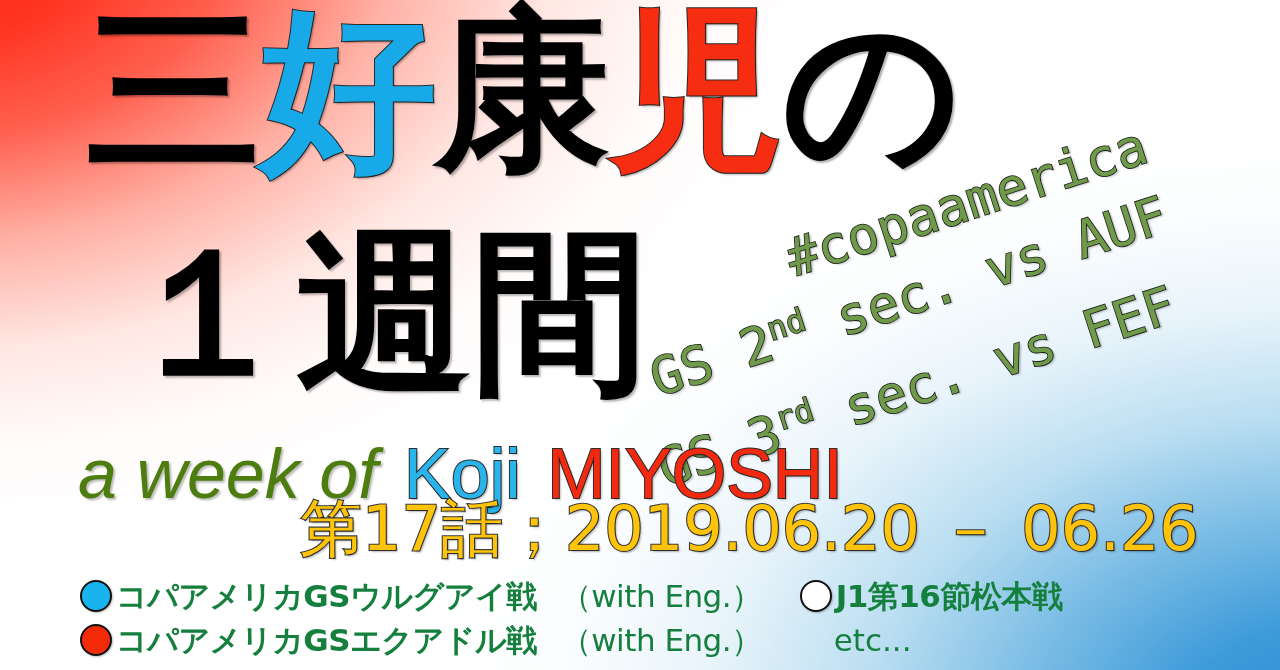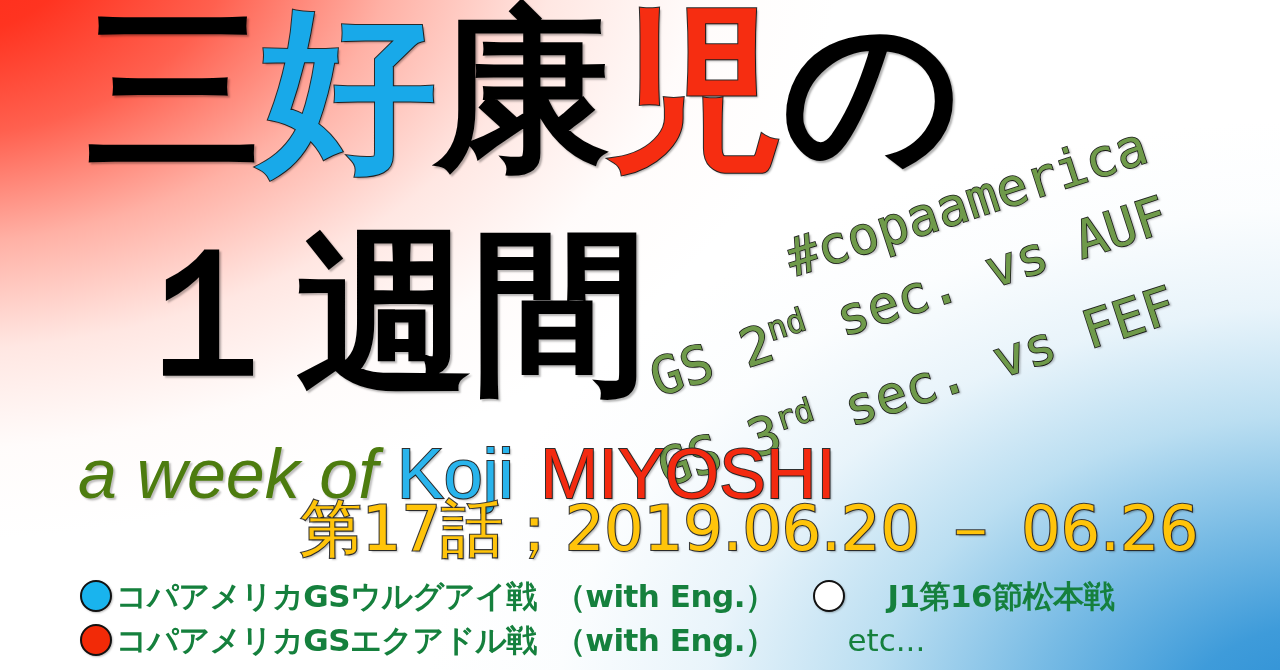--- a/index.html
+++ b/index.html
@@ -125,21 +125,21 @@
     top: 437px;
     font-family: "Liberation Sans", sans-serif;
     font-size: 70px;
     line-height: 74px;
     font-weight: 400;
     white-space: nowrap;
     color: #000000;
     text-shadow: 2px 2px 2px rgba(0,0,0,0.25);
   }
   .latin-line .l-blk  { color: #4d7c0f; font-style: italic; }
-  .latin-line .l-blue { color: #29B4EC; -webkit-text-stroke: 2px #2e2e2e; paint-order: stroke fill; }
+  .latin-line .l-blue { color: #29B4EC; -webkit-text-stroke: 2px #2e2e2e; paint-order: stroke fill; margin-left: 7px; }
   .latin-line .l-red  { color: #F32A10; -webkit-text-stroke: 2px #2e2e2e; paint-order: stroke fill; margin-left: 7px; }
 
   
   .ep-line {
     position: absolute;
     left: 300px;
     top: 496px;
     font-family: "DejaVu Sans", sans-serif;
     font-size: 62px;
     line-height: 66px;
@@ -176,22 +176,22 @@
     border-radius: 50%;
     border: 2px solid #111111;
     margin-right: 4px;
     flex: 0 0 auto;
     box-shadow: 1px 1px 2px rgba(0,0,0,0.25);
   }
   .dot-cyan  { background: #19B4EE; }
   .dot-red   { background: #F22A07; }
   .dot-white { background: #FFFFFF; }
   .btext     { letter-spacing: -0.5px; }
-  .bpar      { margin-left: 18px; font-weight: 700; letter-spacing: -0.5px; }
-  .bright    { margin-left: 38px; display: flex; align-items: center; gap: 38px; }
+  .bpar      { margin-left: 24px; font-weight: 400; letter-spacing: -0.5px; }
+  .bright    { margin-left: 38px; display: flex; align-items: center; }
   .betc      { margin-left: 72px; font-weight: 400; }
 </style>
 </head>
 <body>
 
 <div id="stage">
 
   <div class="bg-base"></div>
   <div class="bg-red"></div>
   <div class="bg-blue"></div>

